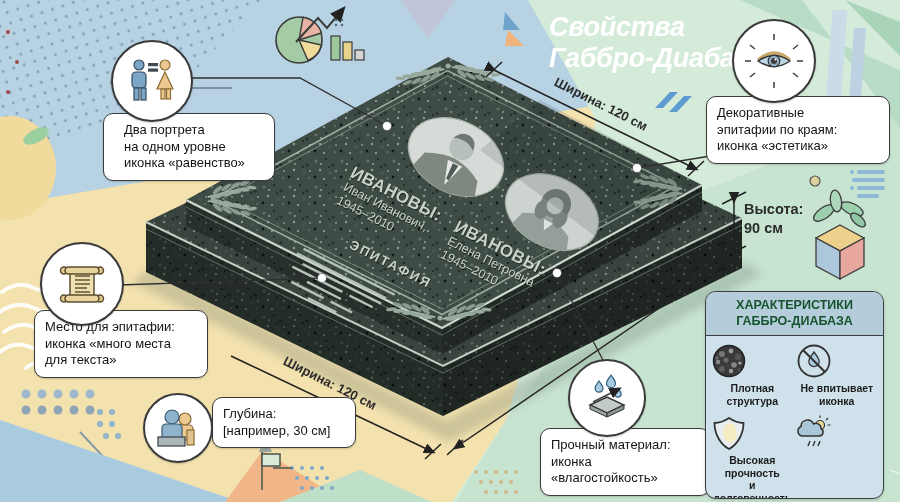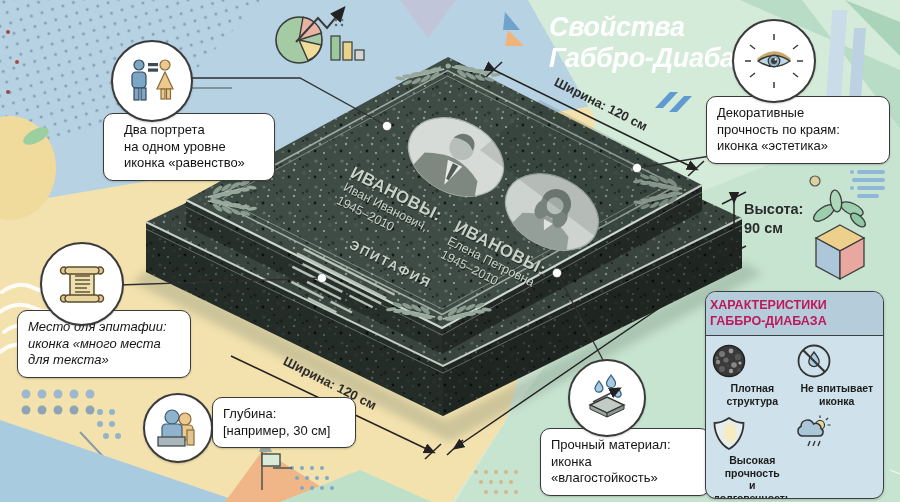--- a/index.html
+++ b/index.html
@@ -22,21 +22,21 @@
         color:#2b2b2b;line-height:1.3;}
   .engrave{transform-origin:0 0;transform:rotate(26.8deg);color:#c8d2ca;
         text-shadow:1px 1px 0 rgba(10,16,12,.55);z-index:1;}
   .engrave .surname{font-size:17px;font-weight:700;letter-spacing:.5px;line-height:19px;display:block;}
   .engrave .nm{font-size:12.5px;line-height:15px;display:block;}
   .epitaph-word{font-size:13px;font-weight:700;letter-spacing:2px;}
   .panel{left:705px;top:291px;width:177px;height:206px;border:1.8px solid #3b3f42;
         border-radius:11px;overflow:hidden;background:#cfe2eb;z-index:3;
         box-shadow:0 1px 3px rgba(0,0,0,.2);}
   .panel-header{background:#b5cdda;border-bottom:1.5px solid #3b3f42;
-        font-size:12.5px;font-weight:700;color:#be185d;
+        font-size:12.5px;font-weight:700;color:#14532d;text-align:center;
         padding:6px 4px;line-height:1.25;}
   .panel-body{display:grid;grid-template-columns:1fr 1fr;padding:6px 4px 4px;row-gap:6px;}
   .p-item{display:flex;flex-direction:column;text-align:center;}
   .p-item svg{margin-bottom:2px;}
   .p-label{font-size:10.5px;font-weight:700;color:#1c1c1c;line-height:1.22;}
 </style>
 </head>
 <body>
 
 <div class="stage">
@@ -374,21 +374,21 @@
       <path d="M13,-9 L21,8 L5,8 Z" fill="#ecc98e"></path>
       <rect x="9" y="8" width="4" height="10" fill="#ecc98e"></rect>
       <rect x="14.5" y="8" width="4" height="10" fill="#ecc98e"></rect>
     </g>
   </svg>
 </div>
 <div class="abs callout-box pre" style="left:103px;top:113px;width:140px;padding-left:20px;">Два портрета
 на одном уровне
 иконка «равенство»</div>
 
-<div class="abs callout-box pre" style="left:17px;top:310px;width:152px;font-style:italic;">Место для эпитафии:
+<div class="abs callout-box pre" style="left:34px;top:310px;width:152px;">Место для эпитафии:
 иконка «много места
 для текста»</div>
 <div class="abs callout-circle" style="left:40px;top:242px;width:80px;height:80px;">
   <svg width="56" height="56" viewBox="-28 -28 56 56">
     <g stroke="#5b4c2c" stroke-width="1.5">
       <rect x="-12" y="-14" width="24" height="28" fill="#efe0b2"></rect>
       <circle cx="-18" cy="-13.5" r="3.5" fill="#e0cc92"></circle>
           <circle cx="18" cy="-13.5" r="3.5" fill="#e0cc92"></circle>
       <rect x="-17" y="-17" width="34" height="7" rx="3.5" fill="#e7d49e"></rect>
       <circle cx="-18" cy="14.5" r="3.5" fill="#e0cc92"></circle>
@@ -435,21 +435,21 @@
           <line x1="23" y1="0" x2="29" y2="0"></line>
     </g>
     <path d="M-16,-1 Q0,-15 16,-1" fill="none" stroke="#caa86a" stroke-width="3.2"></path>
     <path d="M-16,0 Q0,-11 16,0 Q0,11 -16,0 Z" fill="#bed7e4" stroke="#333" stroke-width="1.5"></path>
     <circle cx="0" cy="0" r="5.8" fill="#8fb0c4" stroke="#333" stroke-width="1.2"></circle>
     <circle cx="0" cy="0" r="3" fill="#3b3b3b"></circle>
     <circle cx="1.6" cy="-1.6" r="1.1" fill="#fff"></circle>
   </svg>
 </div>
 <div class="abs callout-box pre" style="left:706px;top:96px;width:162px;">Декоративные
-прочность по краям:
+эпитафии по краям:
 иконка «эстетика»</div>
 
 <div class="abs callout-circle" style="left:568px;top:359px;width:74px;height:74px;">
   <svg width="58" height="58" viewBox="-29 -29 58 58">
     <polygon points="-17,7 0,-1 17,7 0,15" fill="#c2cbc6" stroke="#333" stroke-width="1.4"></polygon>
     <polygon points="-17,7 0,15 0,19 -17,11" fill="#9aa5a0" stroke="#333" stroke-width="1"></polygon>
     <polygon points="17,7 0,15 0,19 17,11" fill="#8a958f" stroke="#333" stroke-width="1"></polygon>
     <g fill="#a9cbe0" stroke="#2f5e7e" stroke-width="1.2">
       <path d="M-8,-17 c2.5,3.5 4,5 4,7.2 a4,4 0 1,1 -8,0 c0,-2.2 1.5,-3.7 4,-7.2 z"></path>
       <path d="M4,-23 c2.8,4 4.5,5.8 4.5,8.2 a4.5,4.5 0 1,1 -9,0 c0,-2.4 1.7,-4.2 4.5,-8.2 z"></path>

